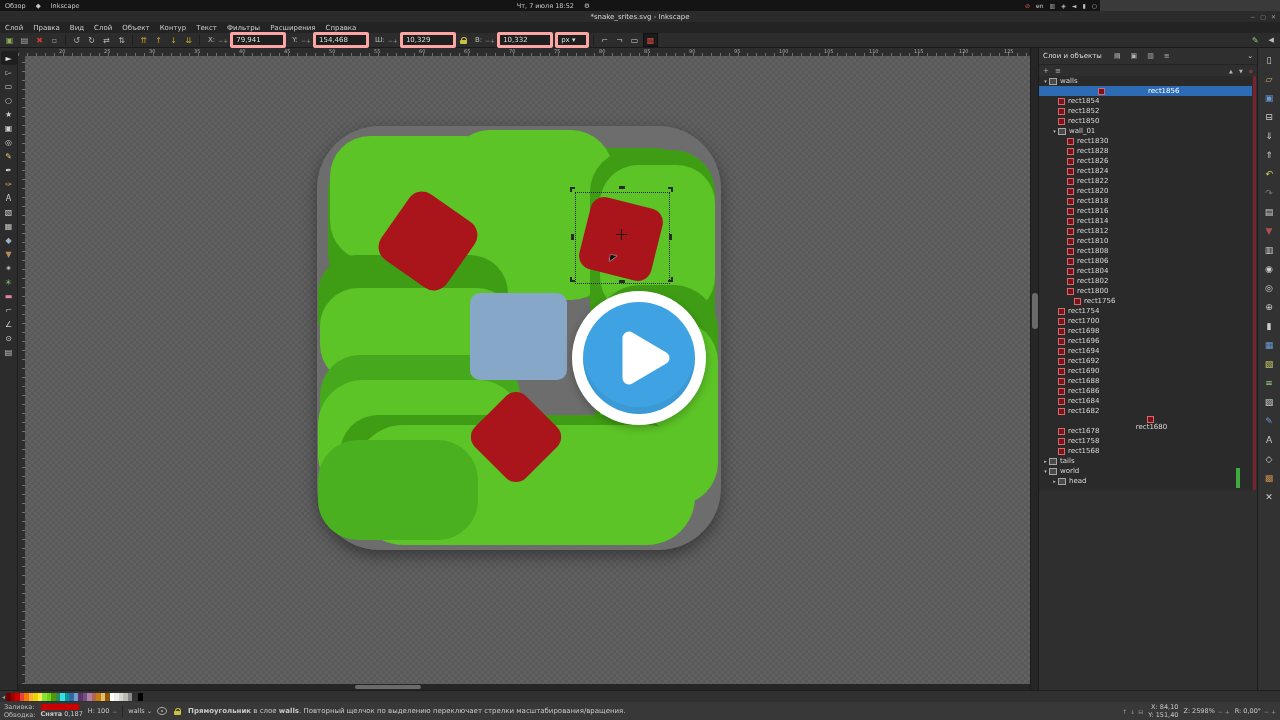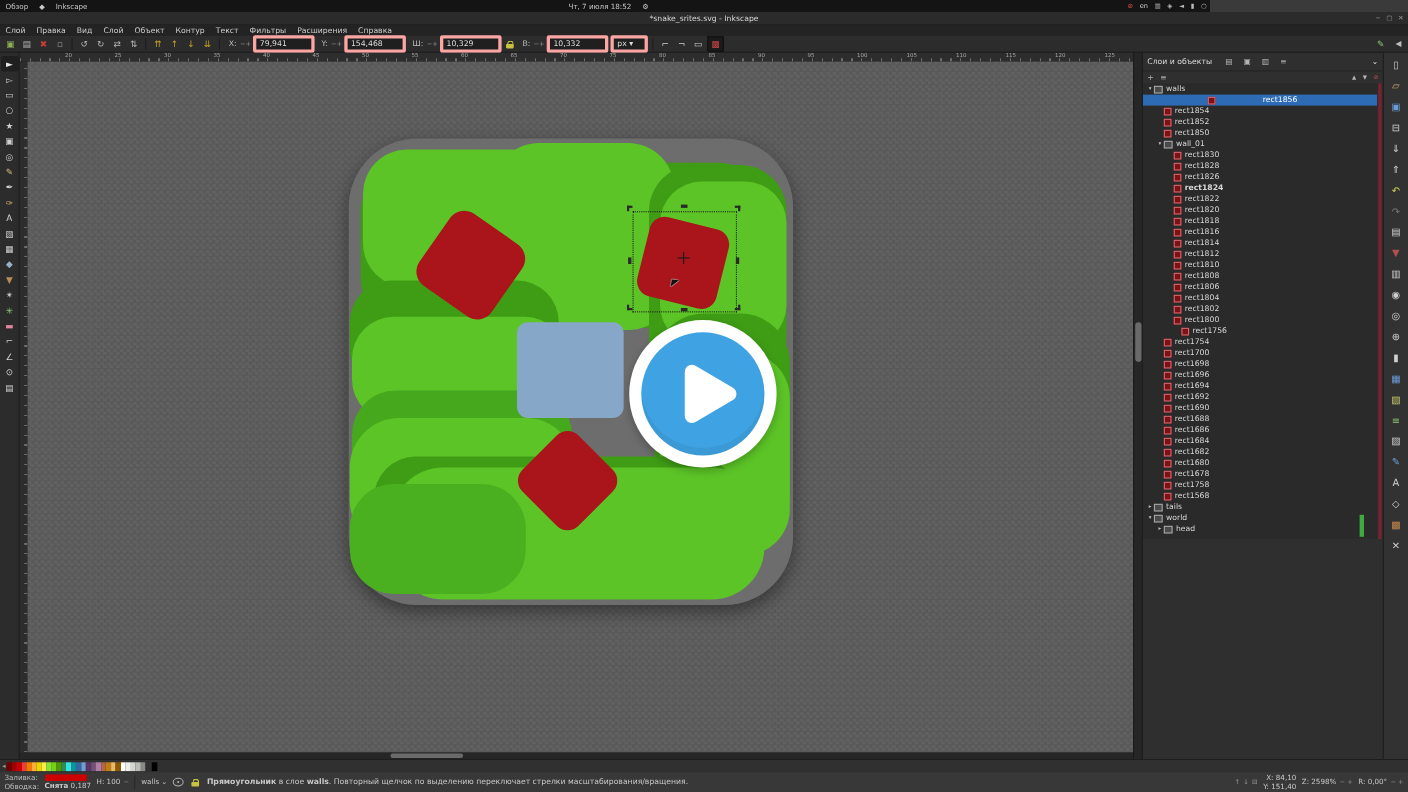--- a/index.html
+++ b/index.html
@@ -369,21 +369,21 @@
         <div class="trow" style="padding-left: 21px;">
           <span class="exp"></span>
           <span class="ticon-rect"></span>
           <span>rect1828</span>
         </div>
         <div class="trow" style="padding-left: 21px; align-items: center;">
           <span class="exp"></span>
           <span class="ticon-rect"></span>
           <span>rect1826</span>
         </div>
-        <div class="trow" style="padding-left: 21px; font-weight: bold;">
+        <div class="trow" style="padding-left: 21px;">
           <span class="exp"></span>
           <span class="ticon-rect"></span>
           <span>rect1824</span>
         </div>
         <div class="trow" style="padding-left: 21px;">
           <span class="exp"></span>
           <span class="ticon-rect"></span>
           <span>rect1822</span>
         </div>
         <div class="trow" style="padding-left: 21px;">
@@ -494,21 +494,21 @@
         <div class="trow" style="padding-left: 12px;">
           <span class="exp"></span>
           <span class="ticon-rect"></span>
           <span>rect1684</span>
         </div>
         <div class="trow" style="padding-left: 12px;">
           <span class="exp"></span>
           <span class="ticon-rect"></span>
           <span>rect1682</span>
         </div>
-        <div class="trow" style="padding-left: 12px;">
+        <div class="trow" style="padding-left: 12px; flex-direction: column;">
           <span class="exp"></span>
           <span class="ticon-rect"></span>
           <span>rect1680</span>
         </div>
         <div class="trow" style="padding-left: 12px;">
           <span class="exp"></span>
           <span class="ticon-rect"></span>
           <span>rect1678</span>
         </div>
         <div class="trow" style="padding-left: 12px;">

